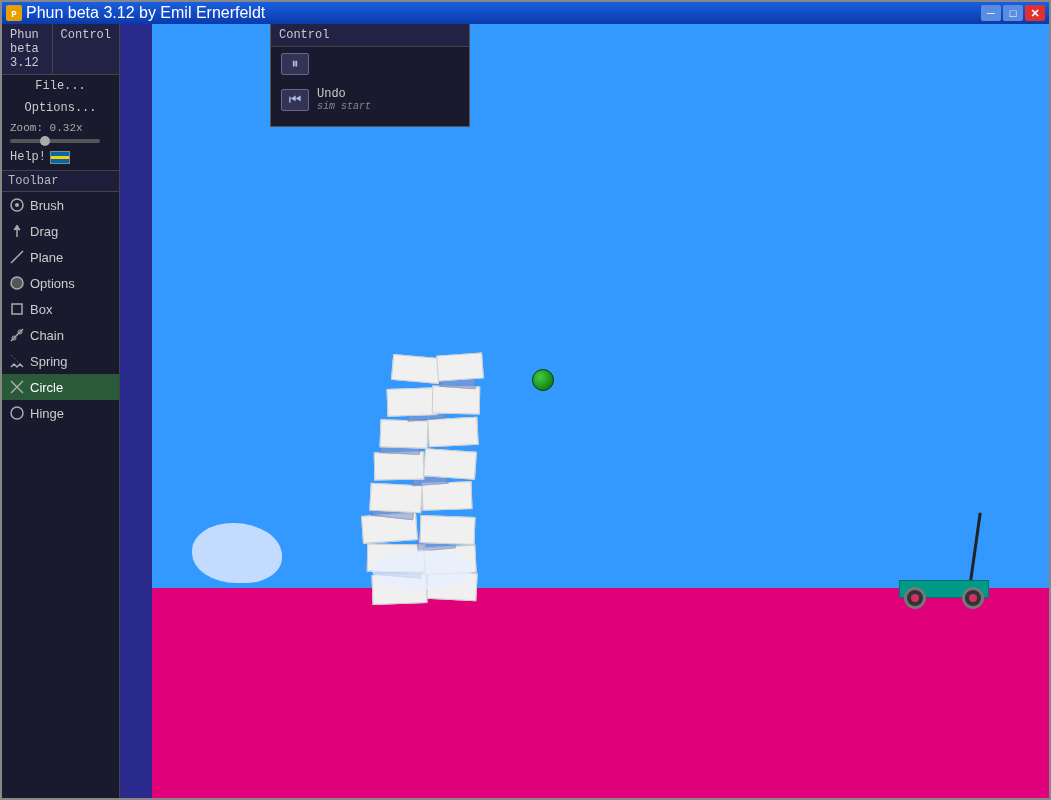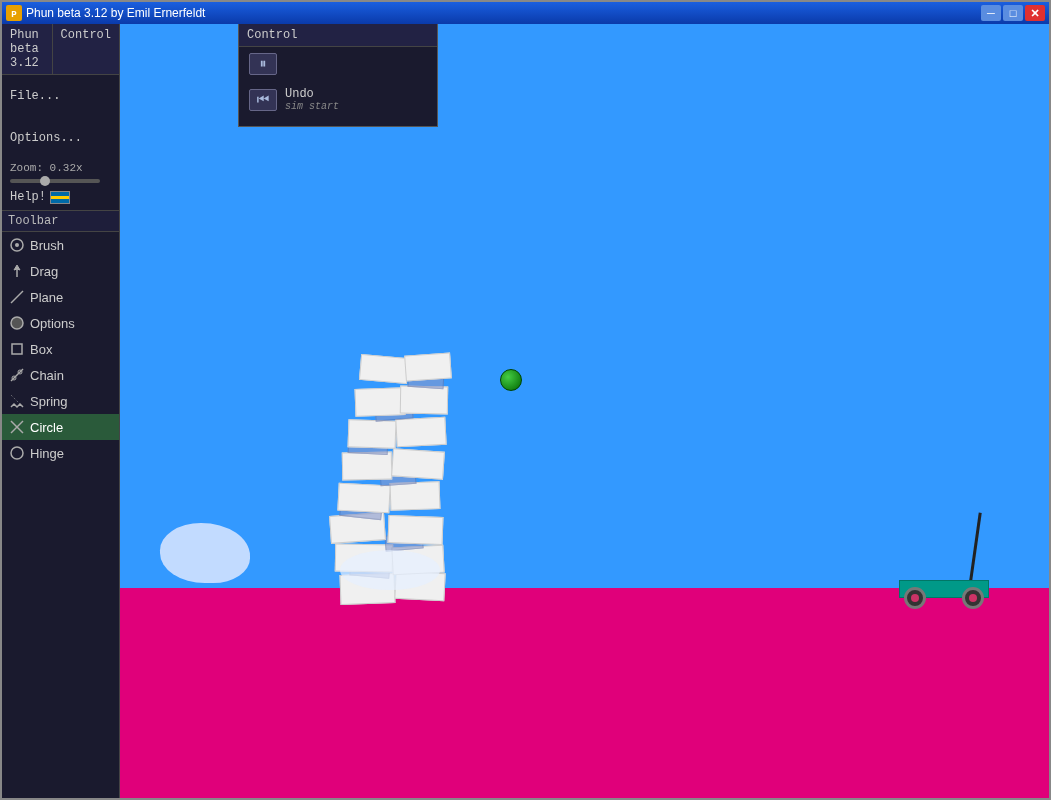--- a/index.html
+++ b/index.html
@@ -47,21 +47,21 @@
       display: flex;
       align-items: center;
       justify-content: center;
       font-size: 10px;
       color: #fff;
       font-weight: bold;
     }
 
     #titlebar-text {
       color: #fff;
-      font-size: 12px;
+      font-size: 16px;
       font-family: 'Tahoma', sans-serif;
     }
 
     #titlebar-buttons {
       display: flex;
       gap: 2px;
     }
 
     .titlebar-btn {
       width: 20px;
@@ -80,39 +80,41 @@
     .titlebar-btn.minimize { background: #5a8de0; }
     .titlebar-btn.maximize { background: #5a8de0; }
     .titlebar-btn.close { background: #e03030; }
 
     
     #main-area {
       flex: 1;
       display: flex;
       position: relative;
       overflow: hidden;
+      gap: 32px;
     }
 
     
     #left-panel {
       width: 118px;
       background: #1a1a2e;
       flex-shrink: 0;
       display: flex;
       flex-direction: column;
       border-right: 1px solid #444;
       position: relative;
       z-index: 10;
     }
 
     .menu-item {
-      padding: 14px 8px;
+      padding: 4px 8px;
       color: #ccc;
       font-size: 12px;
       cursor: pointer;
+      text-align: center;
     }
 
     #zoom-area {
       padding: 3px 8px;
       color: #aaa;
       font-size: 11px;
     }
 
     #zoom-slider-container {
       padding: 2px 8px 4px;

